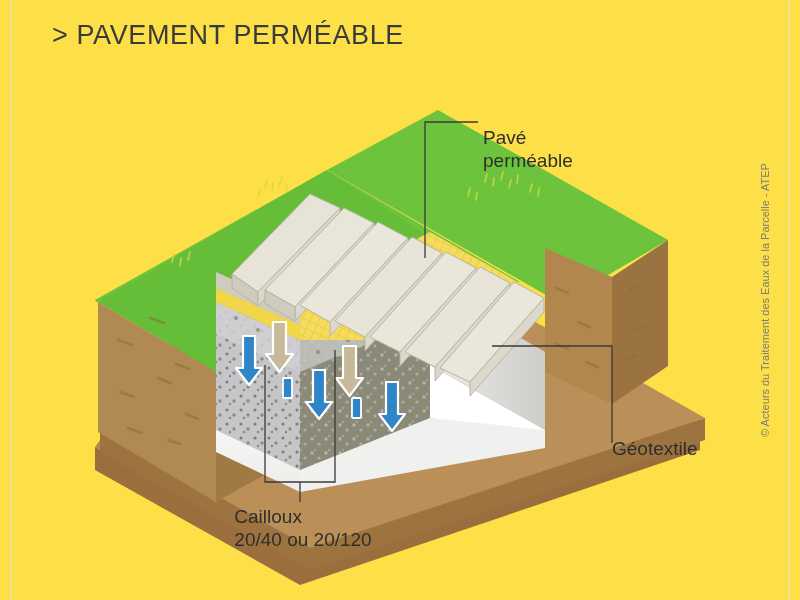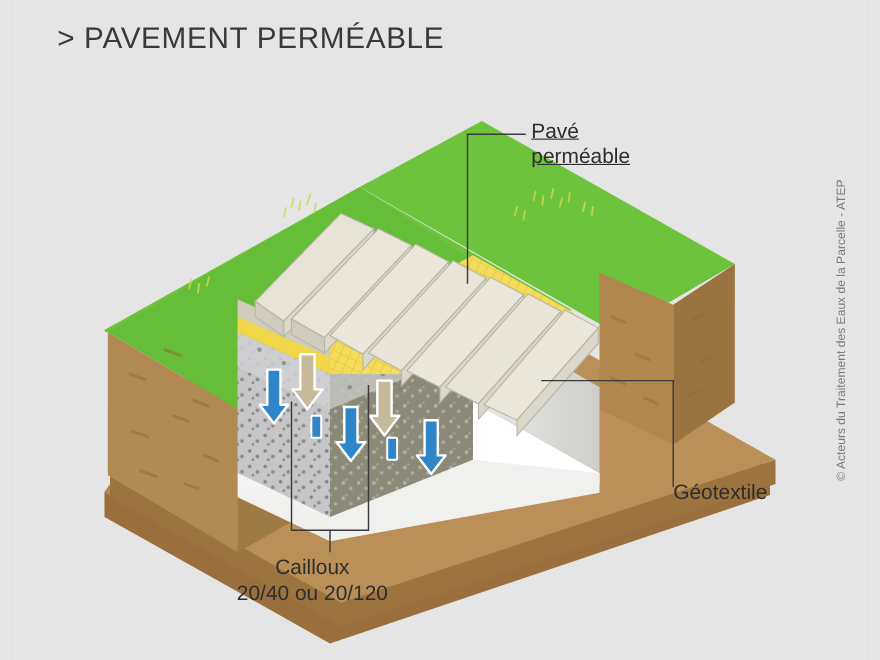--- a/index.html
+++ b/index.html
@@ -8,21 +8,21 @@
     padding: 0;
     background: #ffffff;
   }
   body {
     font-family: "Liberation Sans", sans-serif;
   }
   #page {
     position: relative;
     width: 800px;
     height: 600px;
-    background: #e5e5e5;
+    background: #fde047;
     overflow: hidden;
   }
   .edge-rule {
     position: absolute;
     top: 0;
     width: 1px;
     height: 600px;
     background: #e2e2e2;
   }
   .edge-rule.left  { left: 11px; }
@@ -45,23 +45,23 @@
     top: 0;
   }
 
   .callout {
     position: absolute;
     color: #2e2e2e;
     font-size: 19px;
     line-height: 23px;
     white-space: pre;
   }
-  #callout-pave      { left: 483px; top: 108px; text-decoration: underline; }
+  #callout-pave      { left: 483px; top: 126px; }
   #callout-geo       { left: 612px; top: 437px; }
-  #callout-cailloux  { left: 284px; top: 505px; text-align: center; transform: translateX(-50%); }
+  #callout-cailloux  { left: 303px; top: 505px; transform: translateX(-50%); }
 
   #copyright {
     position: absolute;
     left: 765px;
     top: 300px;
     width: 320px;
     transform: translate(-50%, -50%) rotate(-90deg);
     transform-origin: center center;
     text-align: center;
     font-size: 11px;

